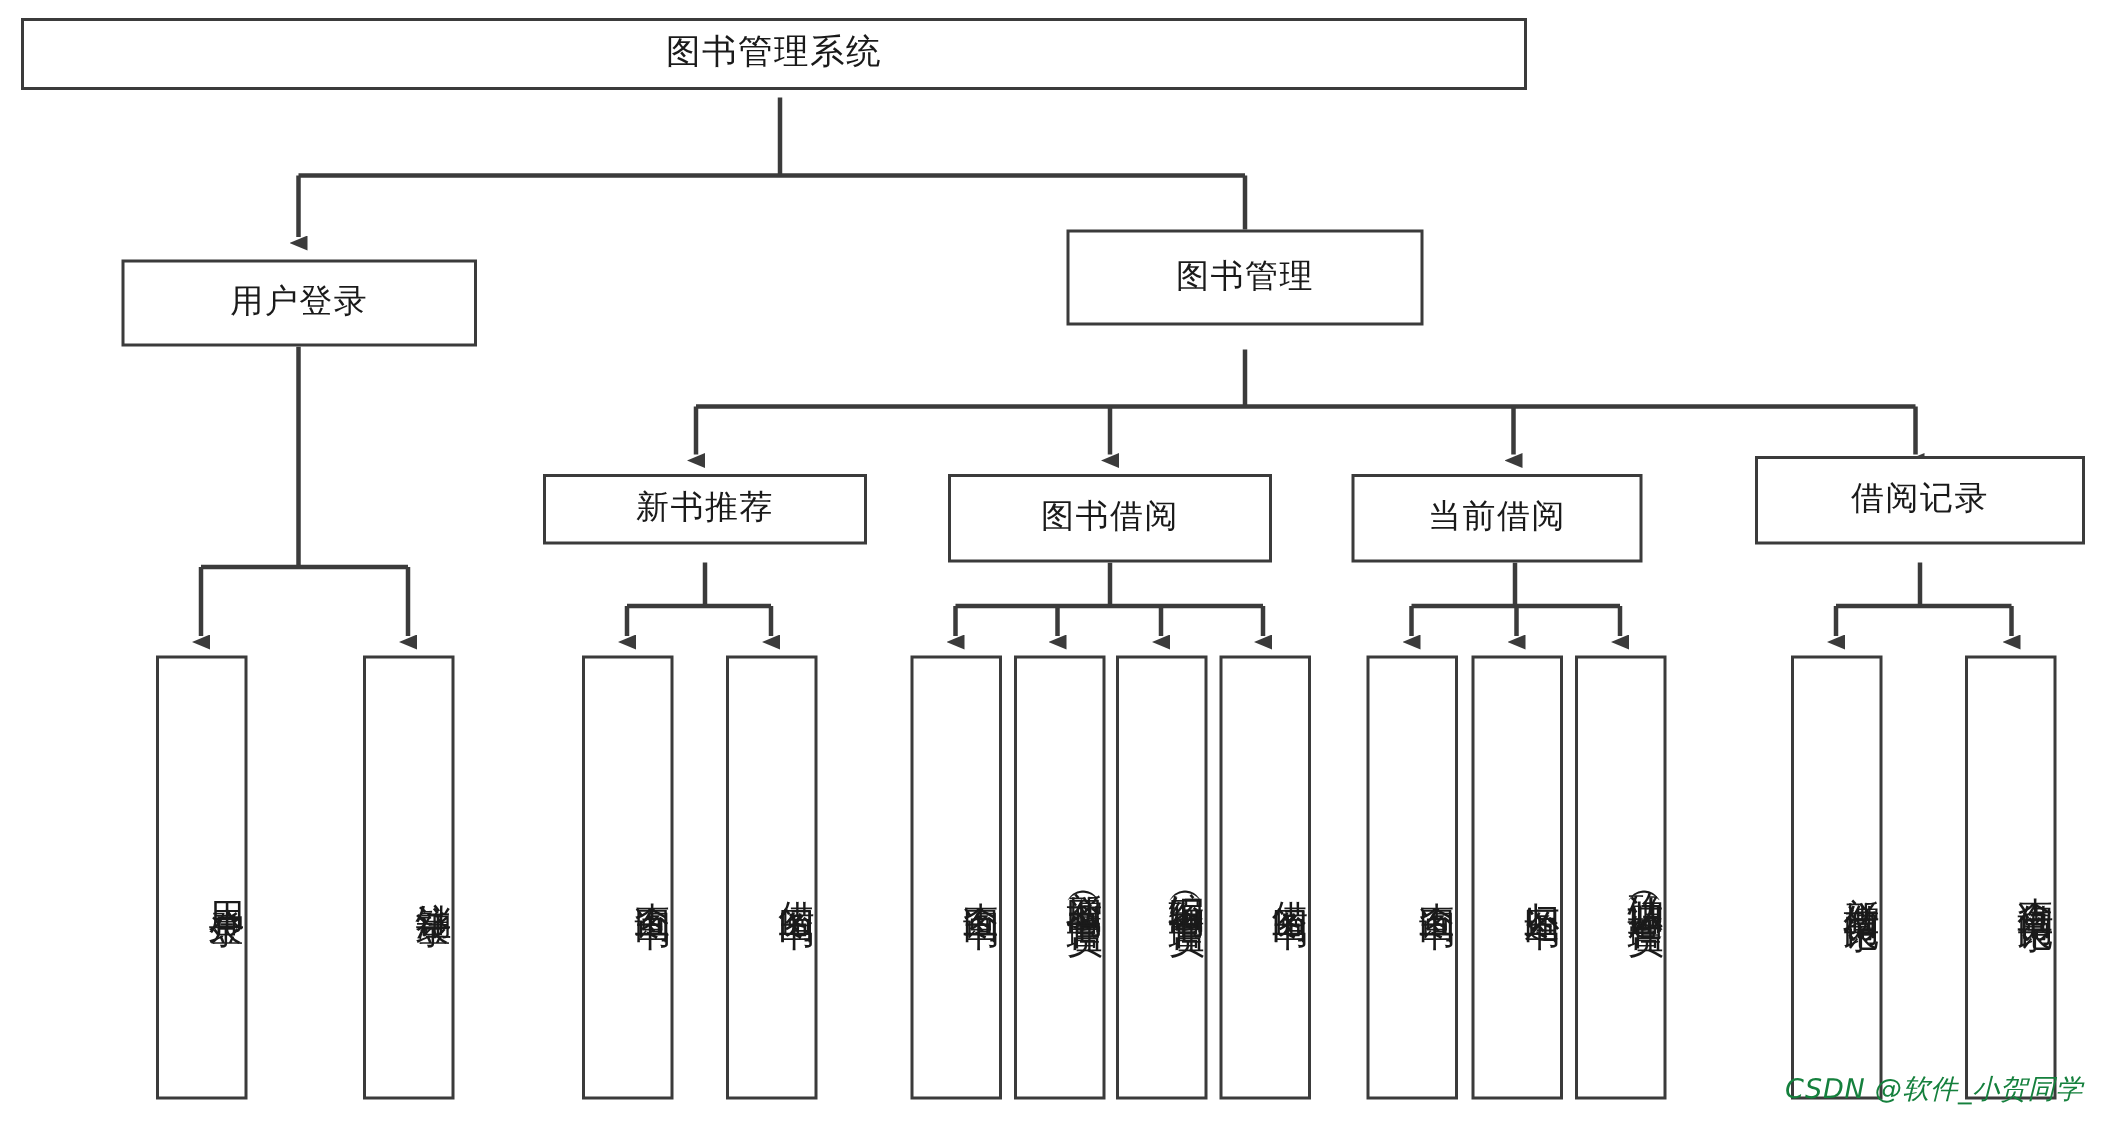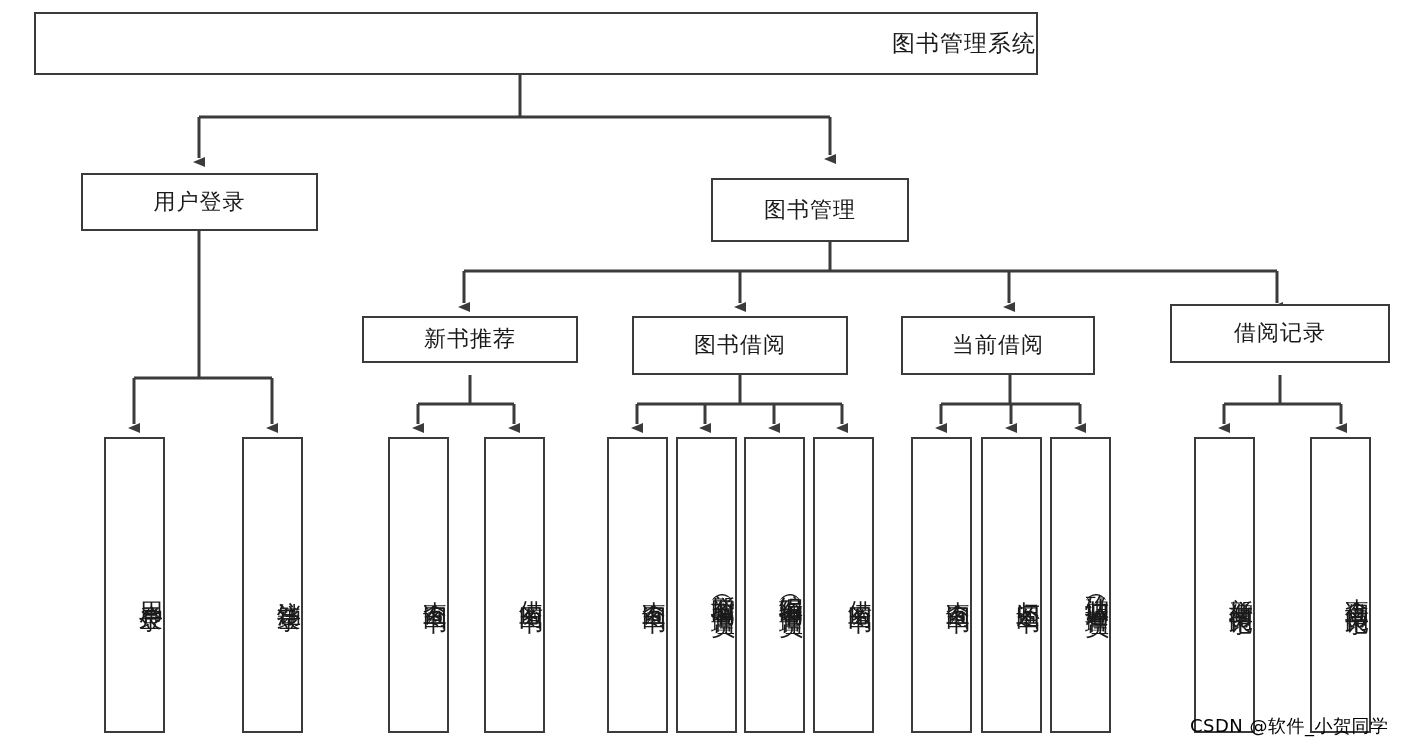--- a/index.html
+++ b/index.html
@@ -48,25 +48,26 @@
     font-size: 24px;
     letter-spacing: 3px;
     line-height: 1.05;
     padding-top: 6px;
     align-items: flex-start;
     justify-content: center;
     white-space: nowrap;
   }
   .watermark {
     position: absolute;
-    color: #000000;
+    color: #15803d;
     font-size: 18px;
     letter-spacing: 0.5px;
     white-space: nowrap;
     user-select: none;
+    font-style: italic;
   }
 </style>
 </head>
 <body>
 
 <div id="canvas">
 
   <svg class="edges" viewBox="0 0 1405 747" xmlns="http://www.w3.org/2000/svg">
     <defs>
       <marker id="arrow" markerWidth="10" markerHeight="12" refX="1" refY="6" orient="auto" markerUnits="userSpaceOnUse">
@@ -110,28 +111,28 @@
       <path d="M 1011 404 L 1011 424" marker-end="url(#arrow)"></path>
       <path d="M 1080 404 L 1080 424" marker-end="url(#arrow)"></path>
 
       <path d="M 1280 375 L 1280 404"></path>
       <path d="M 1224 404 L 1341 404"></path>
       <path d="M 1224 404 L 1224 424" marker-end="url(#arrow)"></path>
       <path d="M 1341 404 L 1341 424" marker-end="url(#arrow)"></path>
     </g>
   </svg>
 
-  <div class="node node-h node-root" style="left:34px; top:12px; width:1004px; height:63px;justify-content:flex-end;">
+  <div class="node node-h node-root" style="left:14px; top:12px; width:1004px; height:48px;">
     <span>图书管理系统</span>
   </div>
 
   <div class="node node-h" style="left:81px; top:173px; width:237px; height:58px;">
     <span>用户登录</span>
   </div>
-  <div class="node node-h" style="left:711px; top:178px; width:198px; height:64px;">
+  <div class="node node-h" style="left:711px; top:153px; width:238px; height:64px;">
     <span>图书管理</span>
   </div>
 
   <div class="node node-h" style="left:362px; top:316px; width:216px; height:47px;">
     <span>新书推荐</span>
   </div>
   <div class="node node-h" style="left:632px; top:316px; width:216px; height:59px;">
     <span>图书借阅</span>
   </div>
   <div class="node node-h" style="left:901px; top:316px; width:194px; height:59px;">

